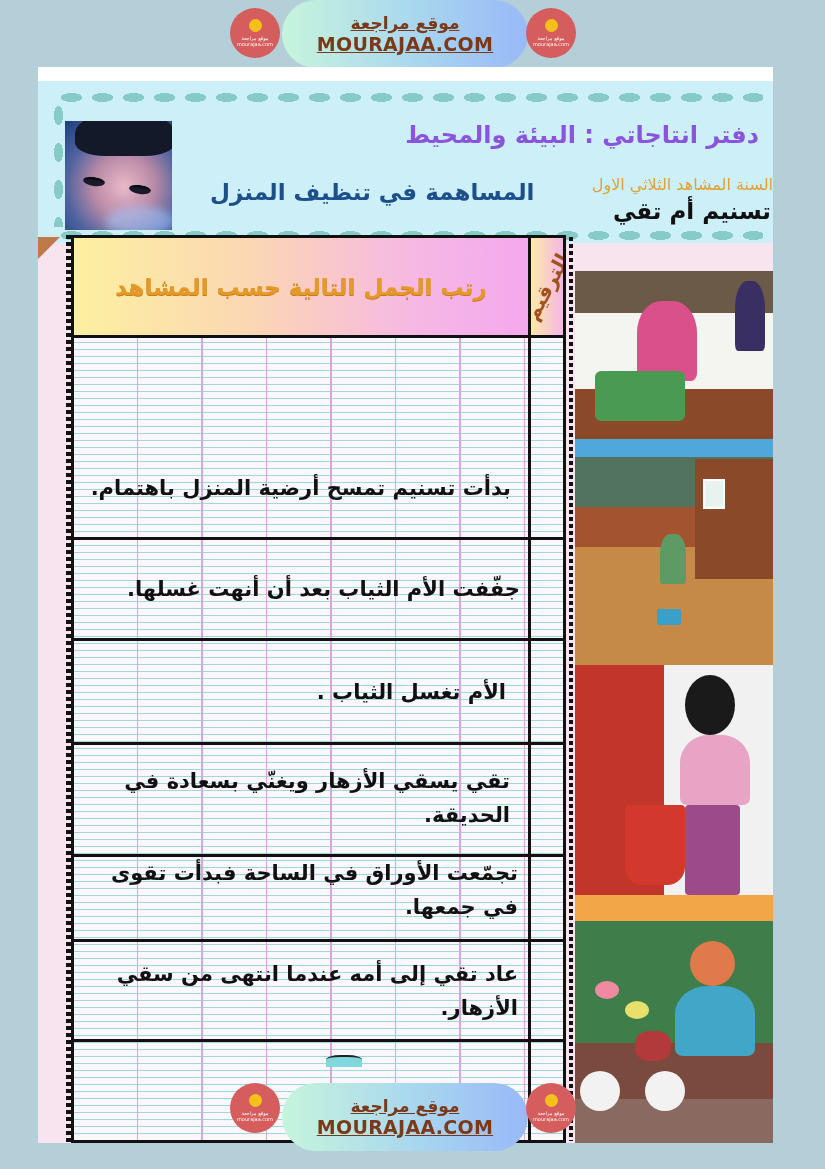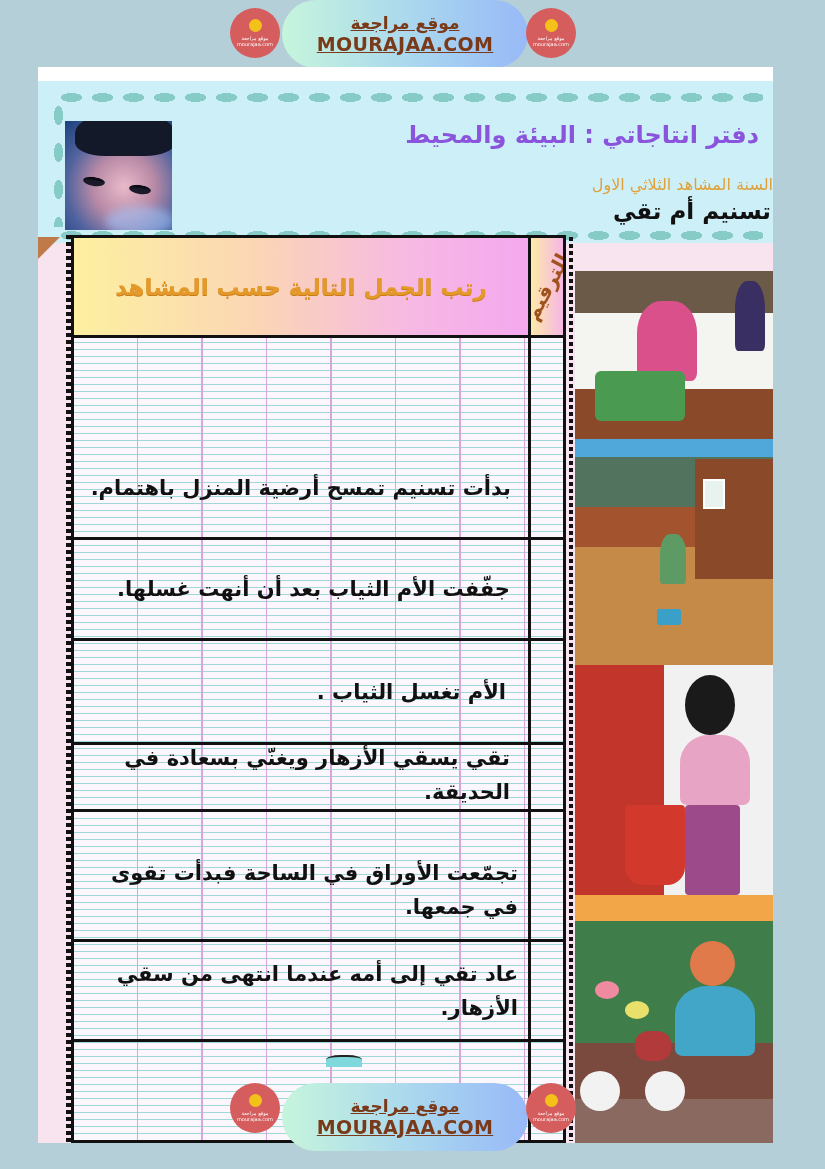--- a/index.html
+++ b/index.html
@@ -199,20 +199,21 @@
     <div class="dash-col" style="left:16px; top:16px; height:130px;"></div>
 
     <div class="portrait">
       <div class="hair"></div>
       <div class="eye l"></div>
       <div class="eye r"></div>
       <div class="glow"></div>
     </div>
 
     <div class="title-main">دفتر انتاجاتي : البيئة والمحيط</div>
+    <div class="title-sub">المساهمة في تنظيف المنزل</div>
     <div class="grade-line">السنة المشاهد الثلاثي الاول</div>
     <div class="author">تسنيم أم تقي</div>
   </div>
 
   <div class="corner-fold"></div>
   <div class="perf-left"></div>
   <div class="perf-right"></div>
 
   <div class="worksheet">
     <div class="num-col-border"></div>
@@ -224,28 +225,28 @@
       <div class="num-cell">
         <span class="num-text">الترقيم</span>
       </div>
     </div>
 
     <div class="row" style="top:201px; height:101px;">
       <div class="sentence" style="padding-right:17px;">بدأت تسنيم تمسح أرضية المنزل باهتمام.</div>
       <div class="answer"></div>
     </div>
     <div class="row" style="top:302px; height:101px;">
-      <div class="sentence" style="padding-right:18px;">جفّفت الأم الثياب بعد أن أنهت غسلها.</div>
+      <div class="sentence" style="padding-right:8px;">جفّفت الأم الثياب بعد أن أنهت غسلها.</div>
       <div class="answer"></div>
     </div>
     <div class="row" style="top:403px; height:104px;">
       <div class="sentence" style="padding-right:22px;">الأم تغسل الثياب .</div>
       <div class="answer"></div>
     </div>
-    <div class="row" style="top:503px; height:71px;">
+    <div class="row" style="top:503px; height:116px;">
       <div class="sentence" style="padding-right:18px;">تقي يسقي الأزهار ويغنّي بسعادة في الحديقة.</div>
       <div class="answer"></div>
     </div>
     <div class="row" style="top:603px; height:101px;">
       <div class="sentence">تجمّعت الأوراق في الساحة فبدأت تقوى في جمعها.</div>
       <div class="answer"></div>
     </div>
     <div class="row" style="top:704px; height:100px;">
       <div class="sentence">عاد تقي إلى أمه عندما انتهى من سقي الأزهار.</div>
       <div class="answer"></div>

